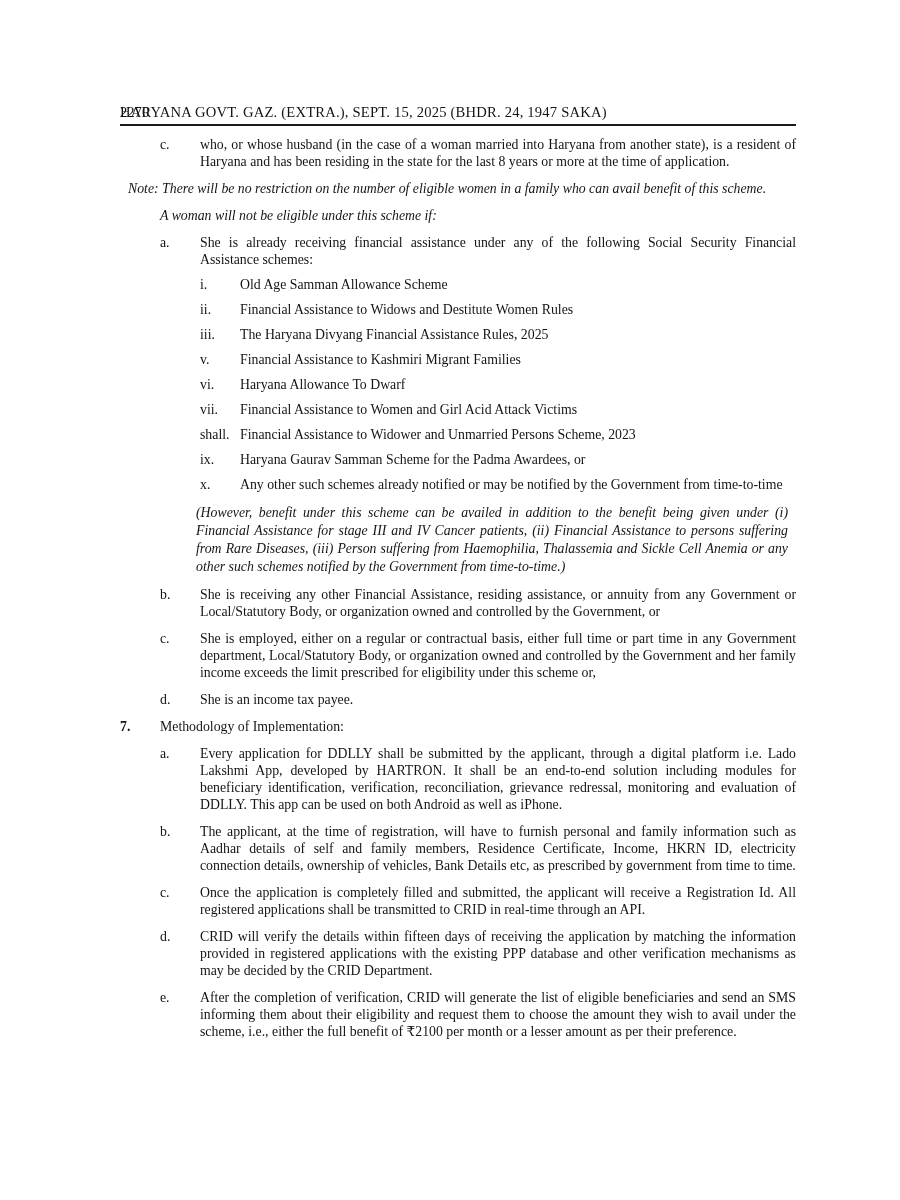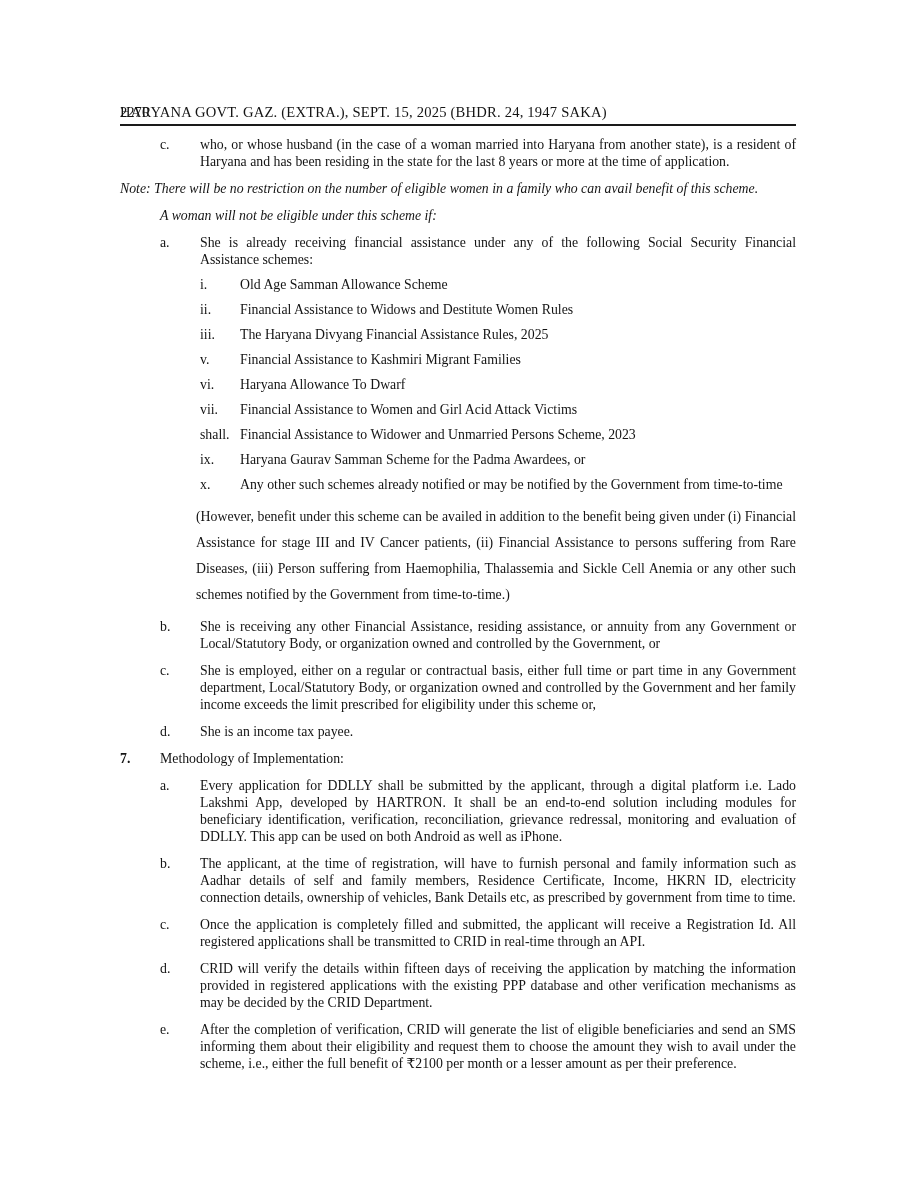--- a/index.html
+++ b/index.html
@@ -19,25 +19,25 @@
   .rule{border-bottom:2px solid #1a1a1a;margin-top:3px;}
   .p{margin-top:10px;}
   .row{display:flex;}
   .lbl{flex:0 0 40px;}
   .body{flex:1;text-align:justify;}
   .sub{margin-left:40px;}
   .sch{margin-left:80px;margin-top:8px;}
   .intro{margin-left:40px;font-style:italic;}
   .note{font-style:italic;}
   .however{
-    margin-left:76px;text-align:justify;
-    line-height:26px;margin-top:11px;
+    margin-left:76px;font-style:italic;text-align:justify;
+    line-height:18px;margin-top:11px;
   }
   .boldlbl{font-weight:bold;}
-  p{margin:0;}
+  p{margin:8px;}
 </style>
 </head>
 <body>
 
 <div class="page">
   <div class="content">
 
     <div class="header">
       <span class="pgnum">2270</span>
       <span class="htitle">HARYANA GOVT. GAZ. (EXTRA.), SEPT. 15, 2025 (BHDR. 24, 1947 SAKA)</span>

